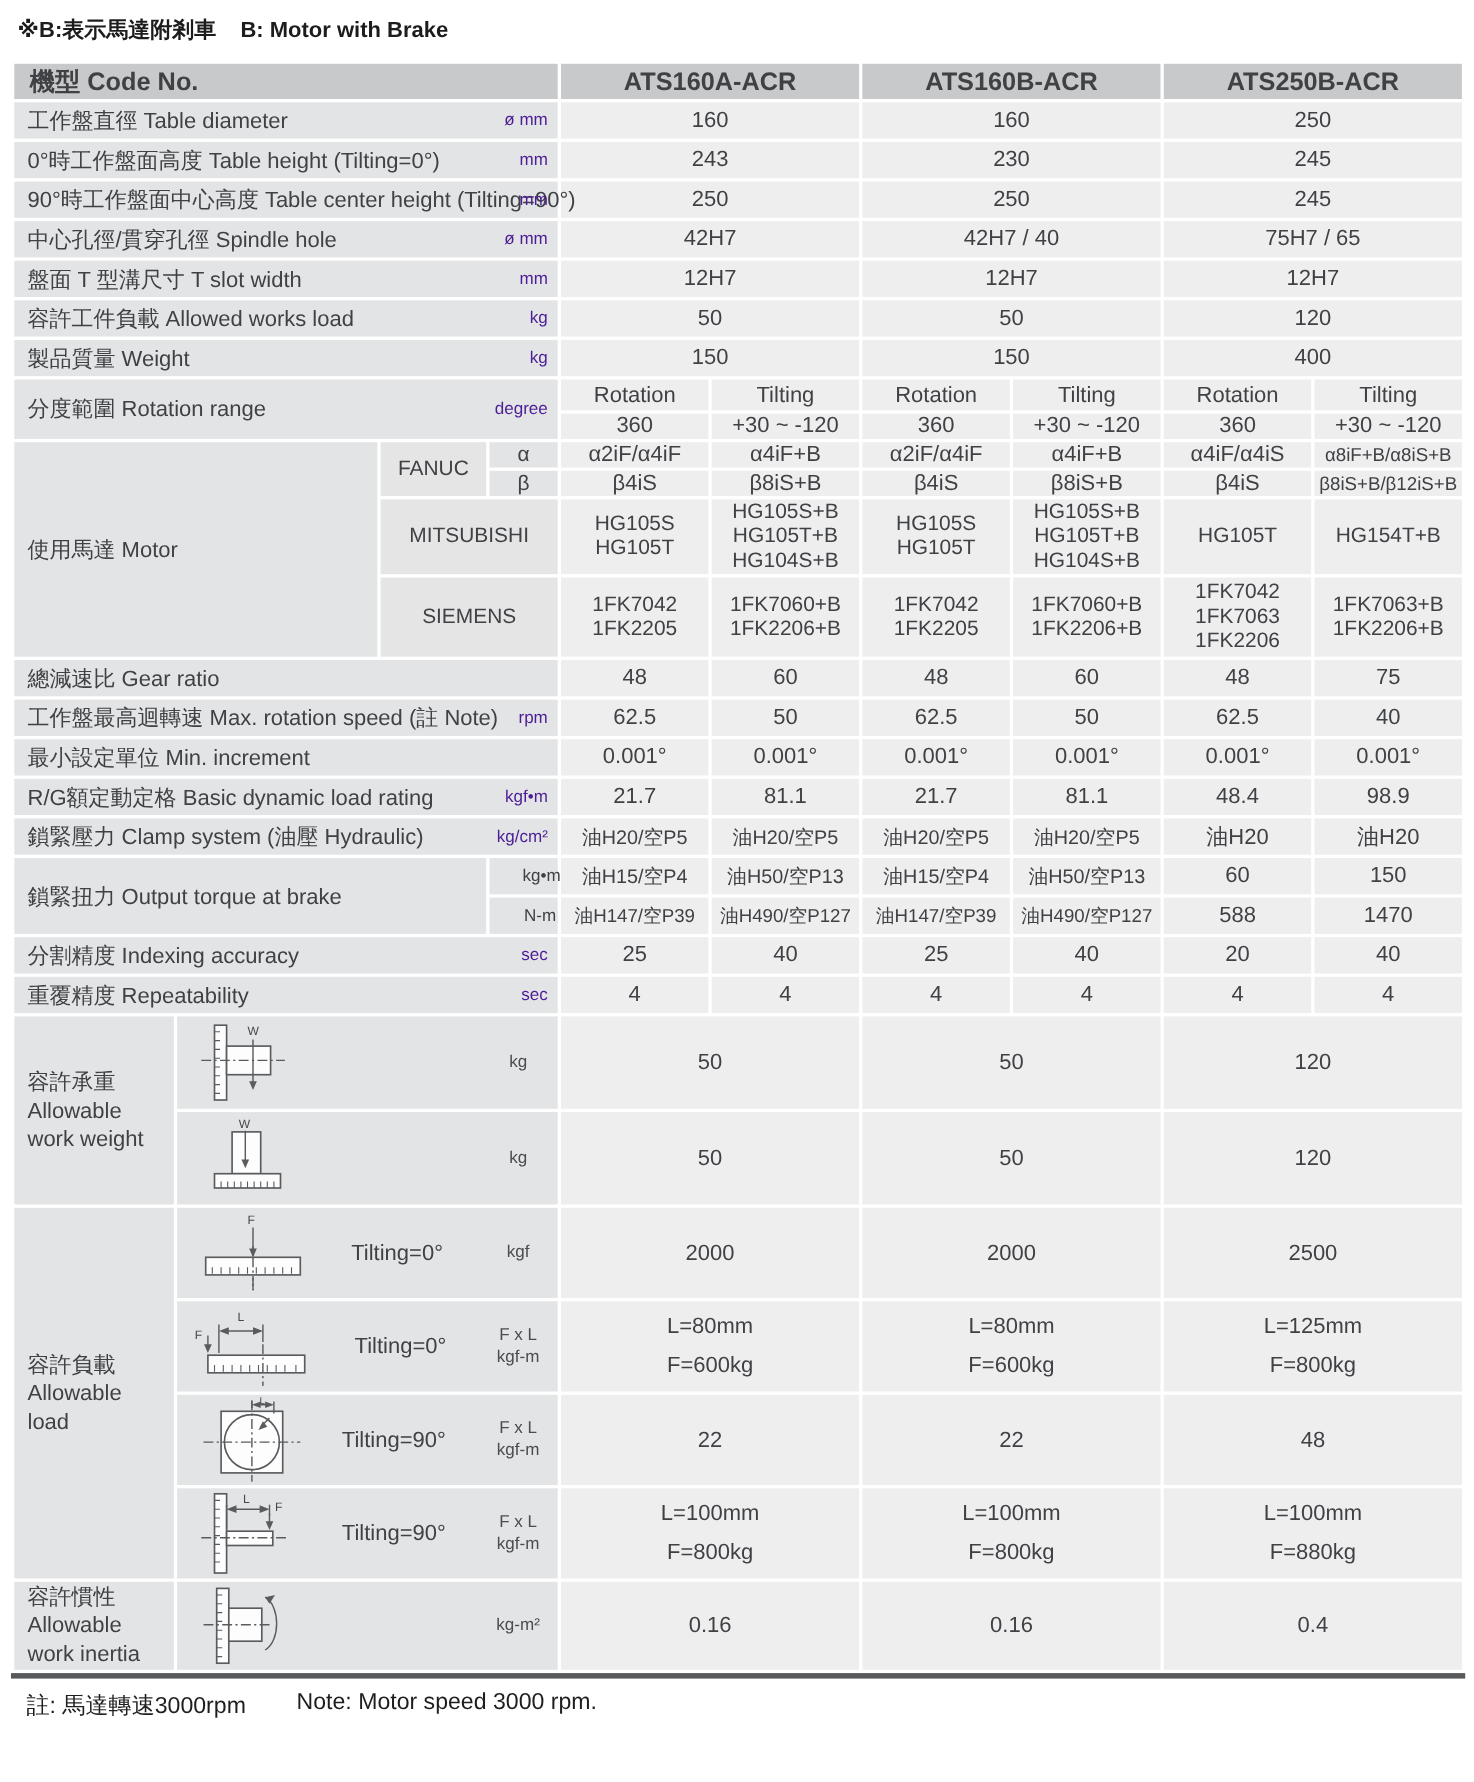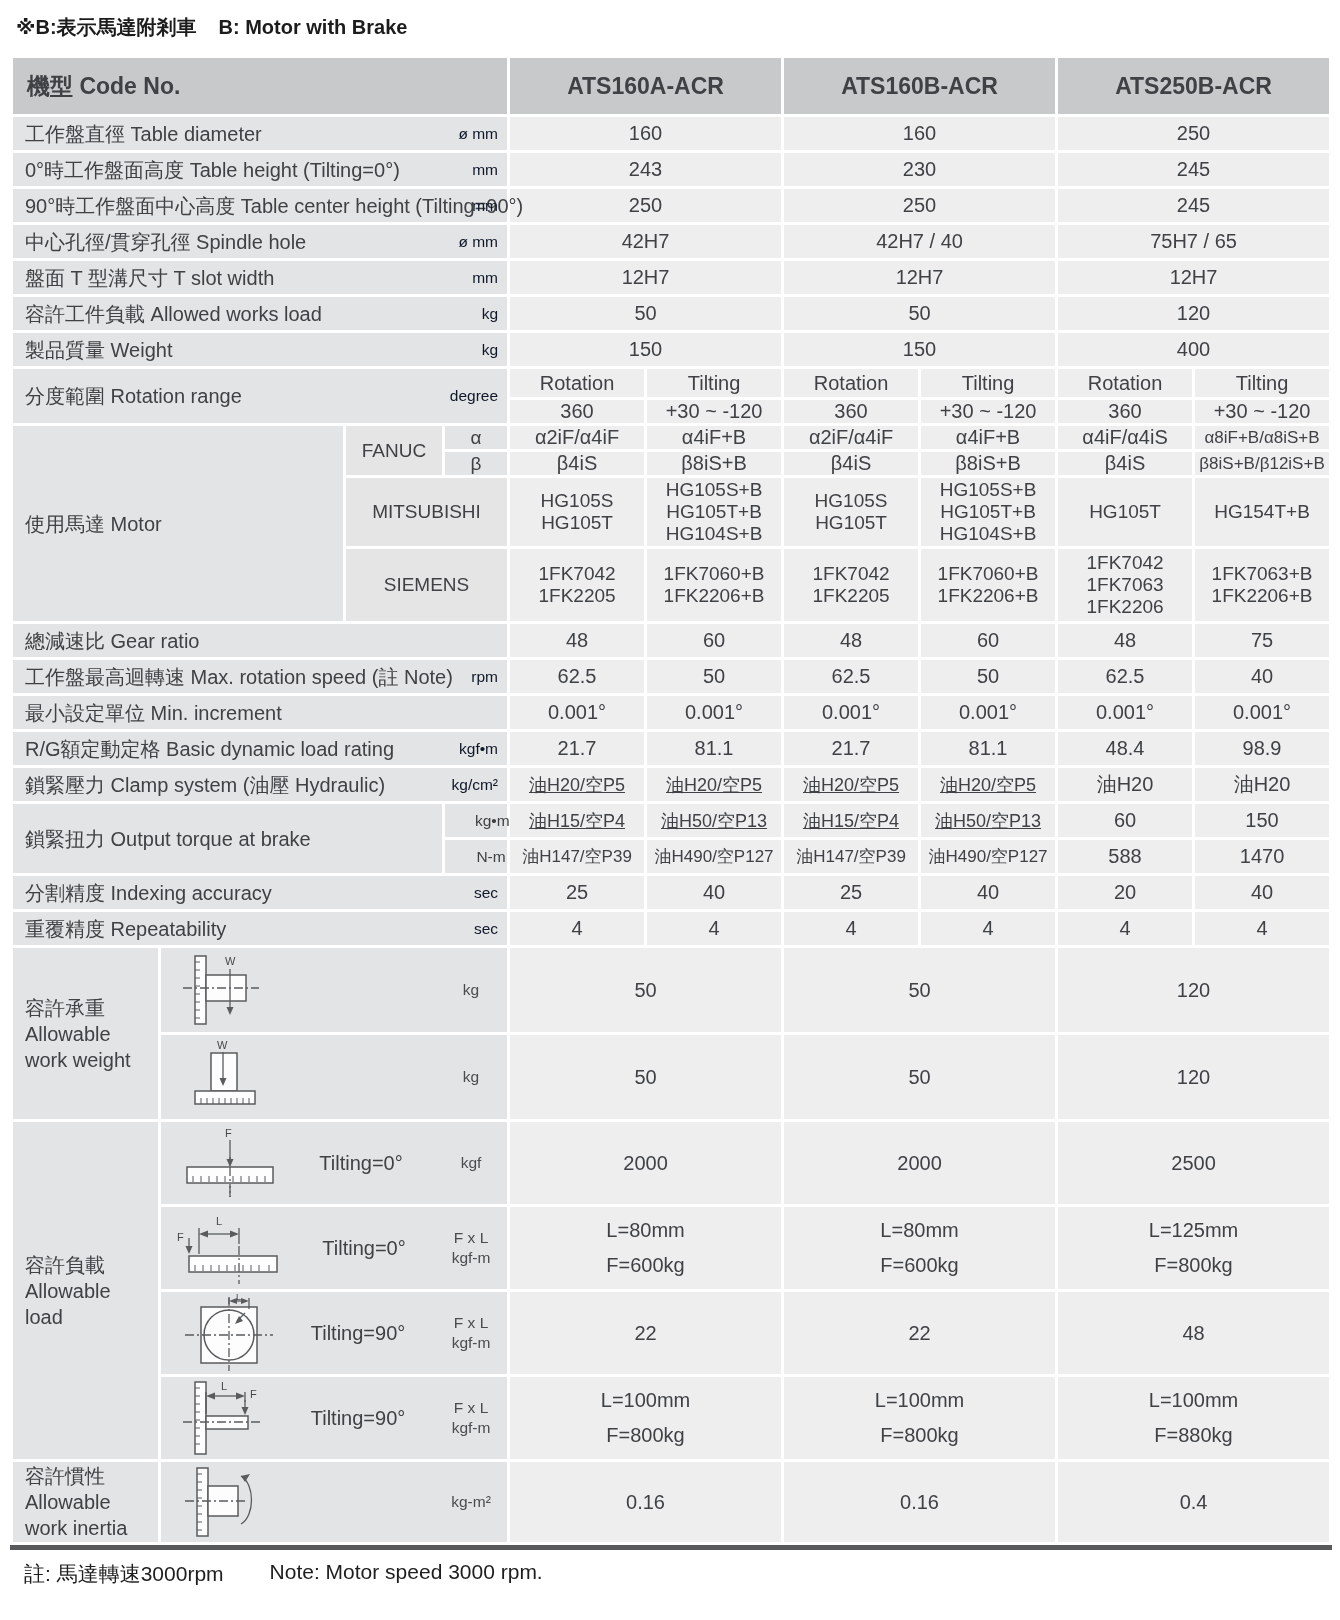--- a/index.html
+++ b/index.html
@@ -16,31 +16,31 @@
   td.h{background:#c8c9ca;font-weight:bold;font-size:23px;}
   td.h.hl{text-align:left;padding-left:14px;}
   td.l{background:#e3e4e5;position:relative;text-align:left;}
   td.b{background:#e5e5e5;font-size:19px;}
   td.g{background:#e3e4e5;font-size:19px;}
   td.u{background:#e3e4e5;font-size:15.5px;padding-left:30px;}
   td.d{background:#eeeeef;}
   td.ll{background:#e3e4e5;text-align:left;padding-left:12px;font-size:20px;white-space:pre-line;line-height:1.3;}
   td.ic{background:#e3e4e5;}
   .lt{position:absolute;left:12px;top:50%;transform:translateY(-50%);white-space:nowrap;font-size:20px;}
-  .ut{position:absolute;right:9px;top:50%;transform:translateY(-50%);font-size:15.5px;color:#0f172a;}
+  .ut{position:absolute;right:9px;top:50%;transform:translateY(-50%);font-size:15.5px;color:#4c1d95;}
   .ml{white-space:pre-line;line-height:1.15;font-size:19px;}
   .ml2{white-space:pre-line;line-height:1.75;}
   .sm{font-size:17px;}
-  .sm2{font-size:18px;text-decoration:underline;}
+  .sm2{font-size:18px;}
   .icf{display:flex;align-items:center;width:100%;}
   .icf .icon{flex:none;margin-left:14px;display:inline-flex;}
   .icf .tilt{flex:1;text-align:center;font-size:20px;}
   .icf .ut2{flex:none;width:68px;text-align:center;font-size:15.5px;color:#4a4c4f;white-space:pre-line;line-height:1.3;margin-right:2px;}
 
-  .r40>td{height:56px}.r33>td{height:33px}.r28>td{height:28px}.r30>td{height:20px}
+  .r40>td{height:32px}.r33>td{height:33px}.r28>td{height:28px}.r30>td{height:20px}
   .r68>td{height:68px}.r72>td{height:72px}.r84>td{height:84px}.r82>td{height:82px}.r80>td{height:80px}
 
   .icn .s{fill:#fdfdfd;stroke:#595b5e;stroke-width:1.5;}
   .icn .ln{stroke:#595b5e;stroke-width:1.3;fill:none;}
   .icn .tk{stroke-width:1;}
   .icn .dd{stroke-dasharray:9 3 2 3;}
   .icn .ah{fill:#595b5e;stroke:none;}
   .icn text{font-size:11px;fill:#46484b;font-family:"Liberation Sans",sans-serif;}
 
   .footer{display:flex;gap:46px;padding:10px 0 14px 14px;font-size:21px;color:#1e1e1e;}

